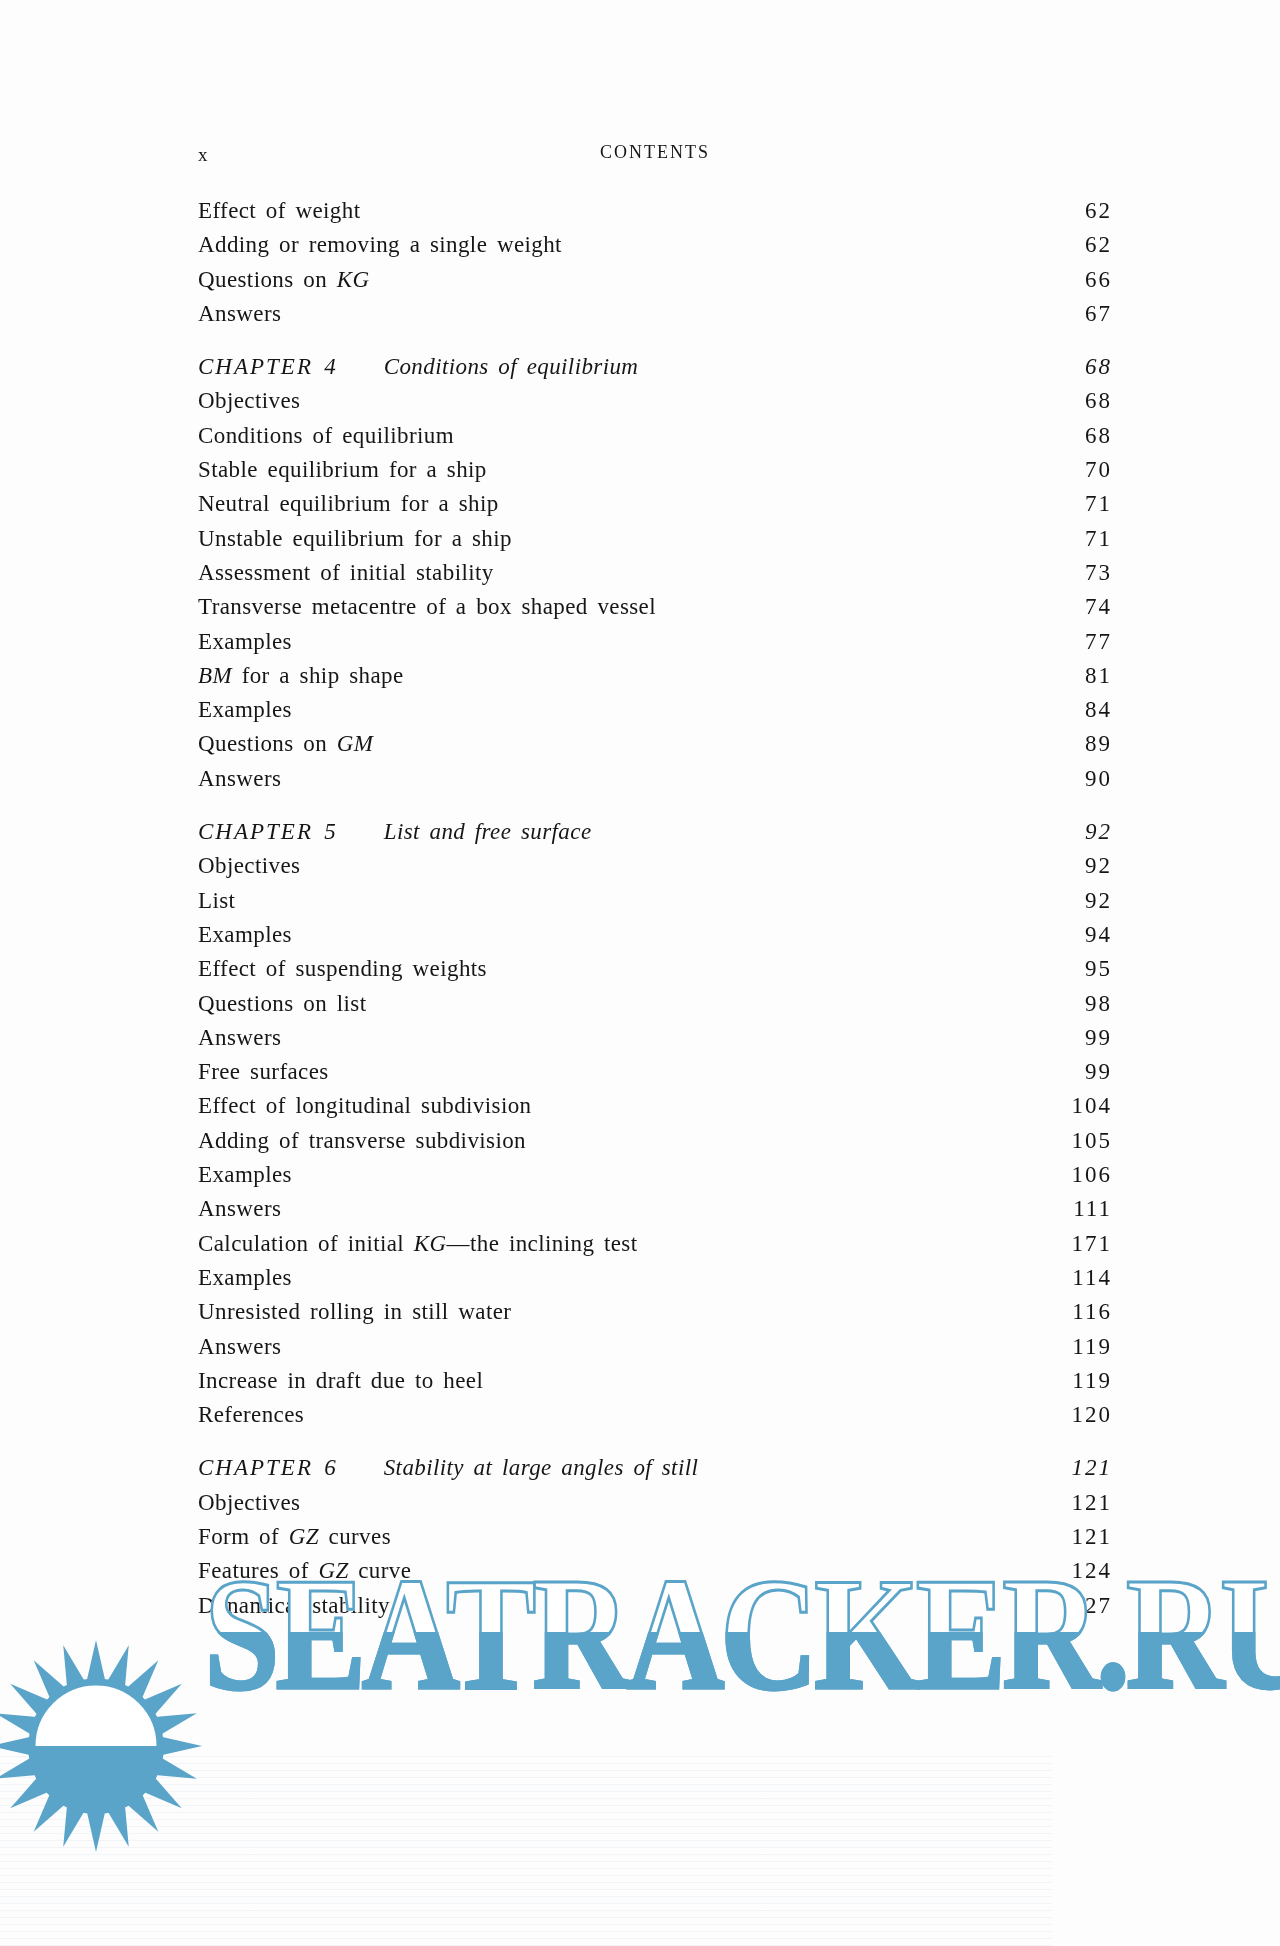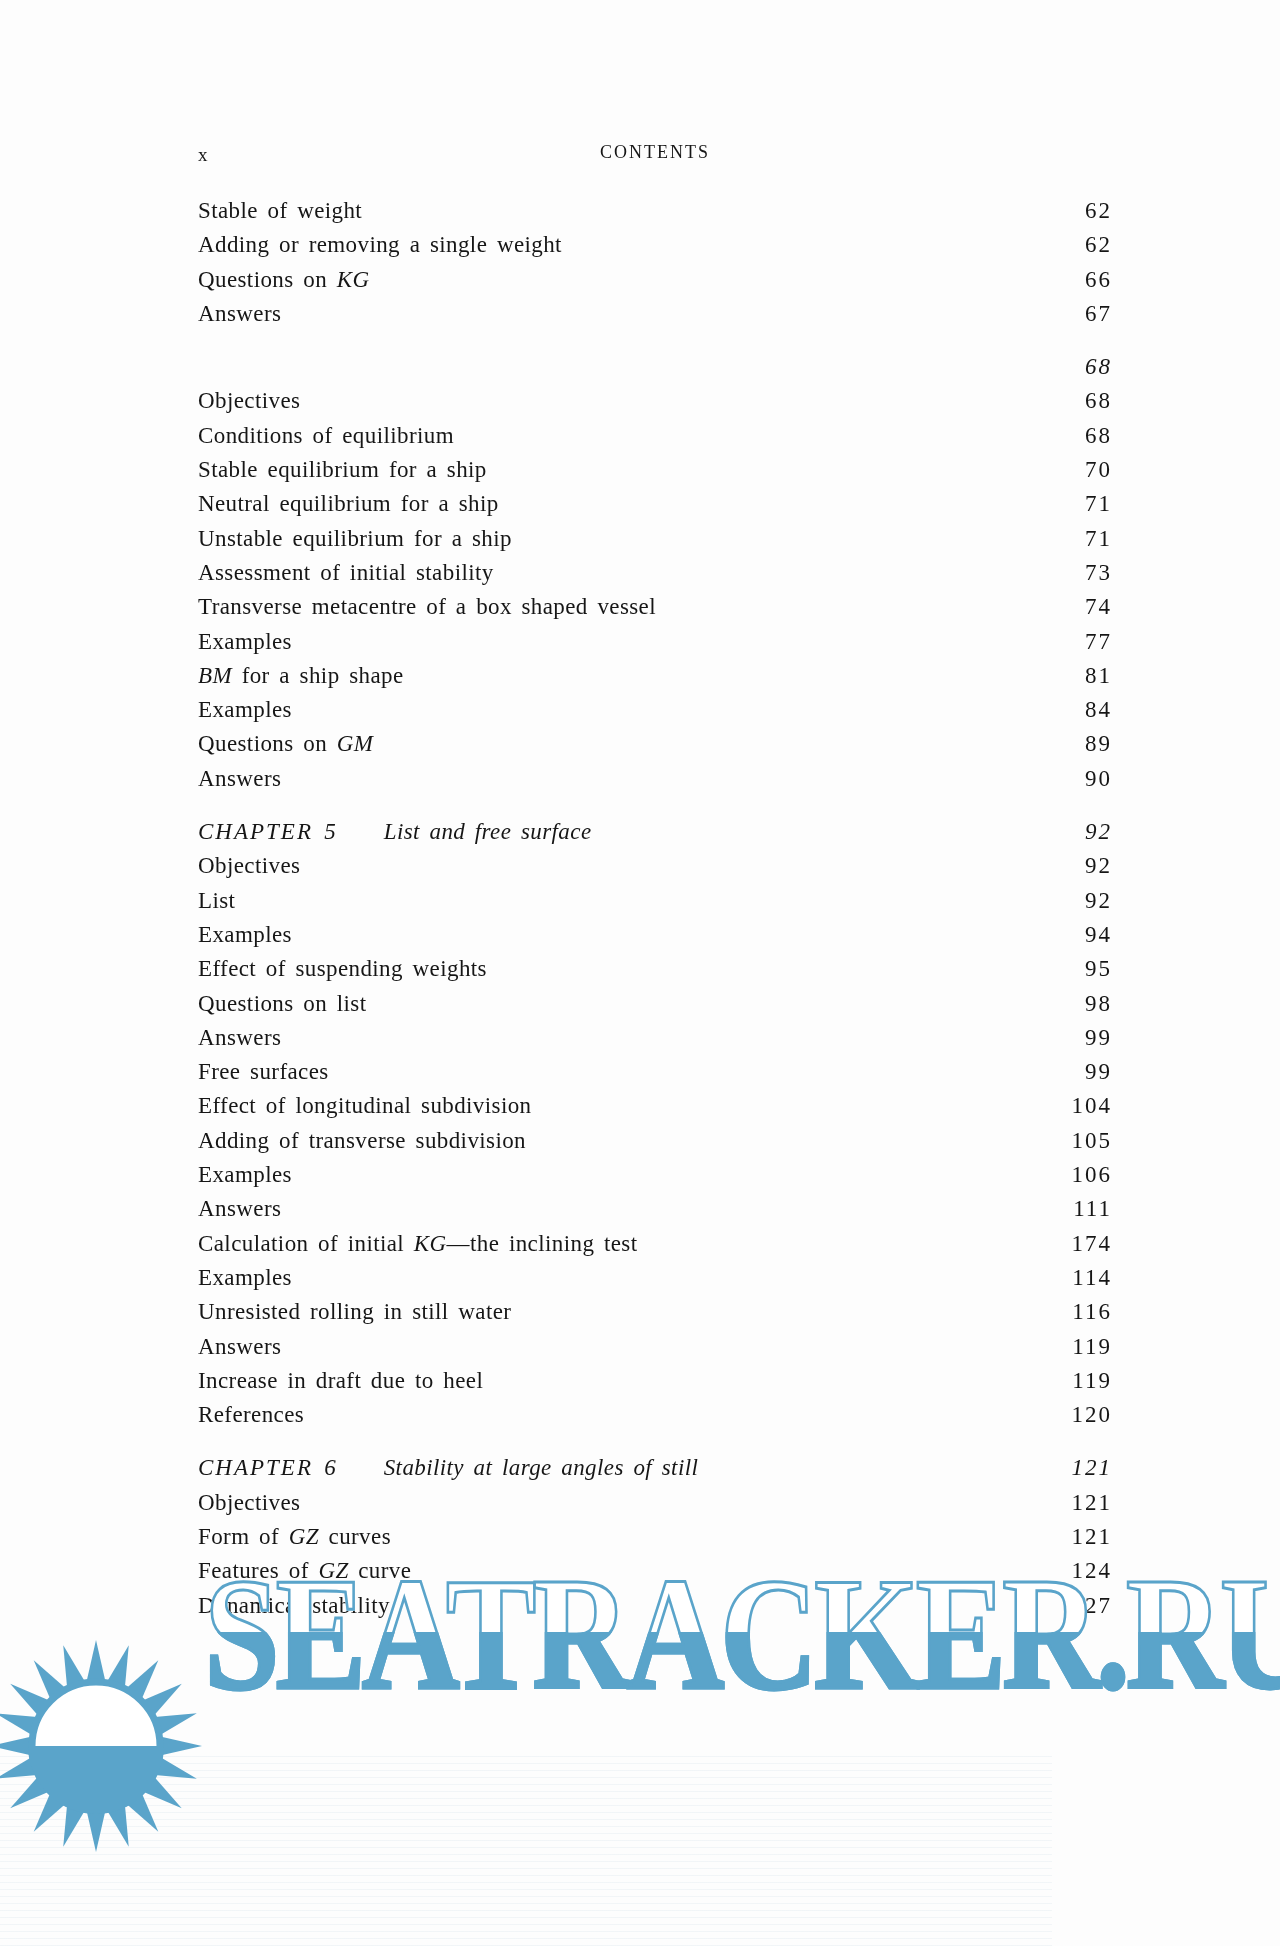--- a/index.html
+++ b/index.html
@@ -118,38 +118,39 @@
 <div class="page">
 
   <div class="page-header">
     <span class="folio">x</span>
     <span class="running-head">CONTENTS</span>
   </div>
 
   <div class="toc" id="toc">
       <div class="toc-section">
         <div class="row">
-          <span class="title"><span>Stable of weight</span></span>
+          <span class="title"><span>Effect of weight</span></span>
           <span class="page-num">62</span>
         </div>
         <div class="row">
           <span class="title"><span>Adding or removing a single weight</span></span>
           <span class="page-num">62</span>
         </div>
         <div class="row">
           <span class="title"><span>Questions on </span><i>KG</i></span>
           <span class="page-num">66</span>
         </div>
         <div class="row">
           <span class="title"><span>Answers</span></span>
           <span class="page-num">67</span>
         </div>
       </div>
       <div class="toc-section">
         <div class="row chapter-row">
+          <span class="title"><span class="chapter-label">CHAPTER 4</span><span>Conditions of equilibrium</span></span>
           <span class="page-num">68</span>
         </div>
         <div class="row">
           <span class="title"><span>Objectives</span></span>
           <span class="page-num">68</span>
         </div>
         <div class="row">
           <span class="title"><span>Conditions of equilibrium</span></span>
           <span class="page-num">68</span>
         </div>
@@ -238,21 +239,21 @@
         <div class="row">
           <span class="title"><span>Examples</span></span>
           <span class="page-num">106</span>
         </div>
         <div class="row">
           <span class="title"><span>Answers</span></span>
           <span class="page-num">111</span>
         </div>
         <div class="row">
           <span class="title"><span>Calculation of initial </span><i>KG</i><span>—the inclining test</span></span>
-          <span class="page-num">174</span>
+          <span class="page-num">171</span>
         </div>
         <div class="row">
           <span class="title"><span>Examples</span></span>
           <span class="page-num">114</span>
         </div>
         <div class="row">
           <span class="title"><span>Unresisted rolling in still water</span></span>
           <span class="page-num">116</span>
         </div>
         <div class="row">

